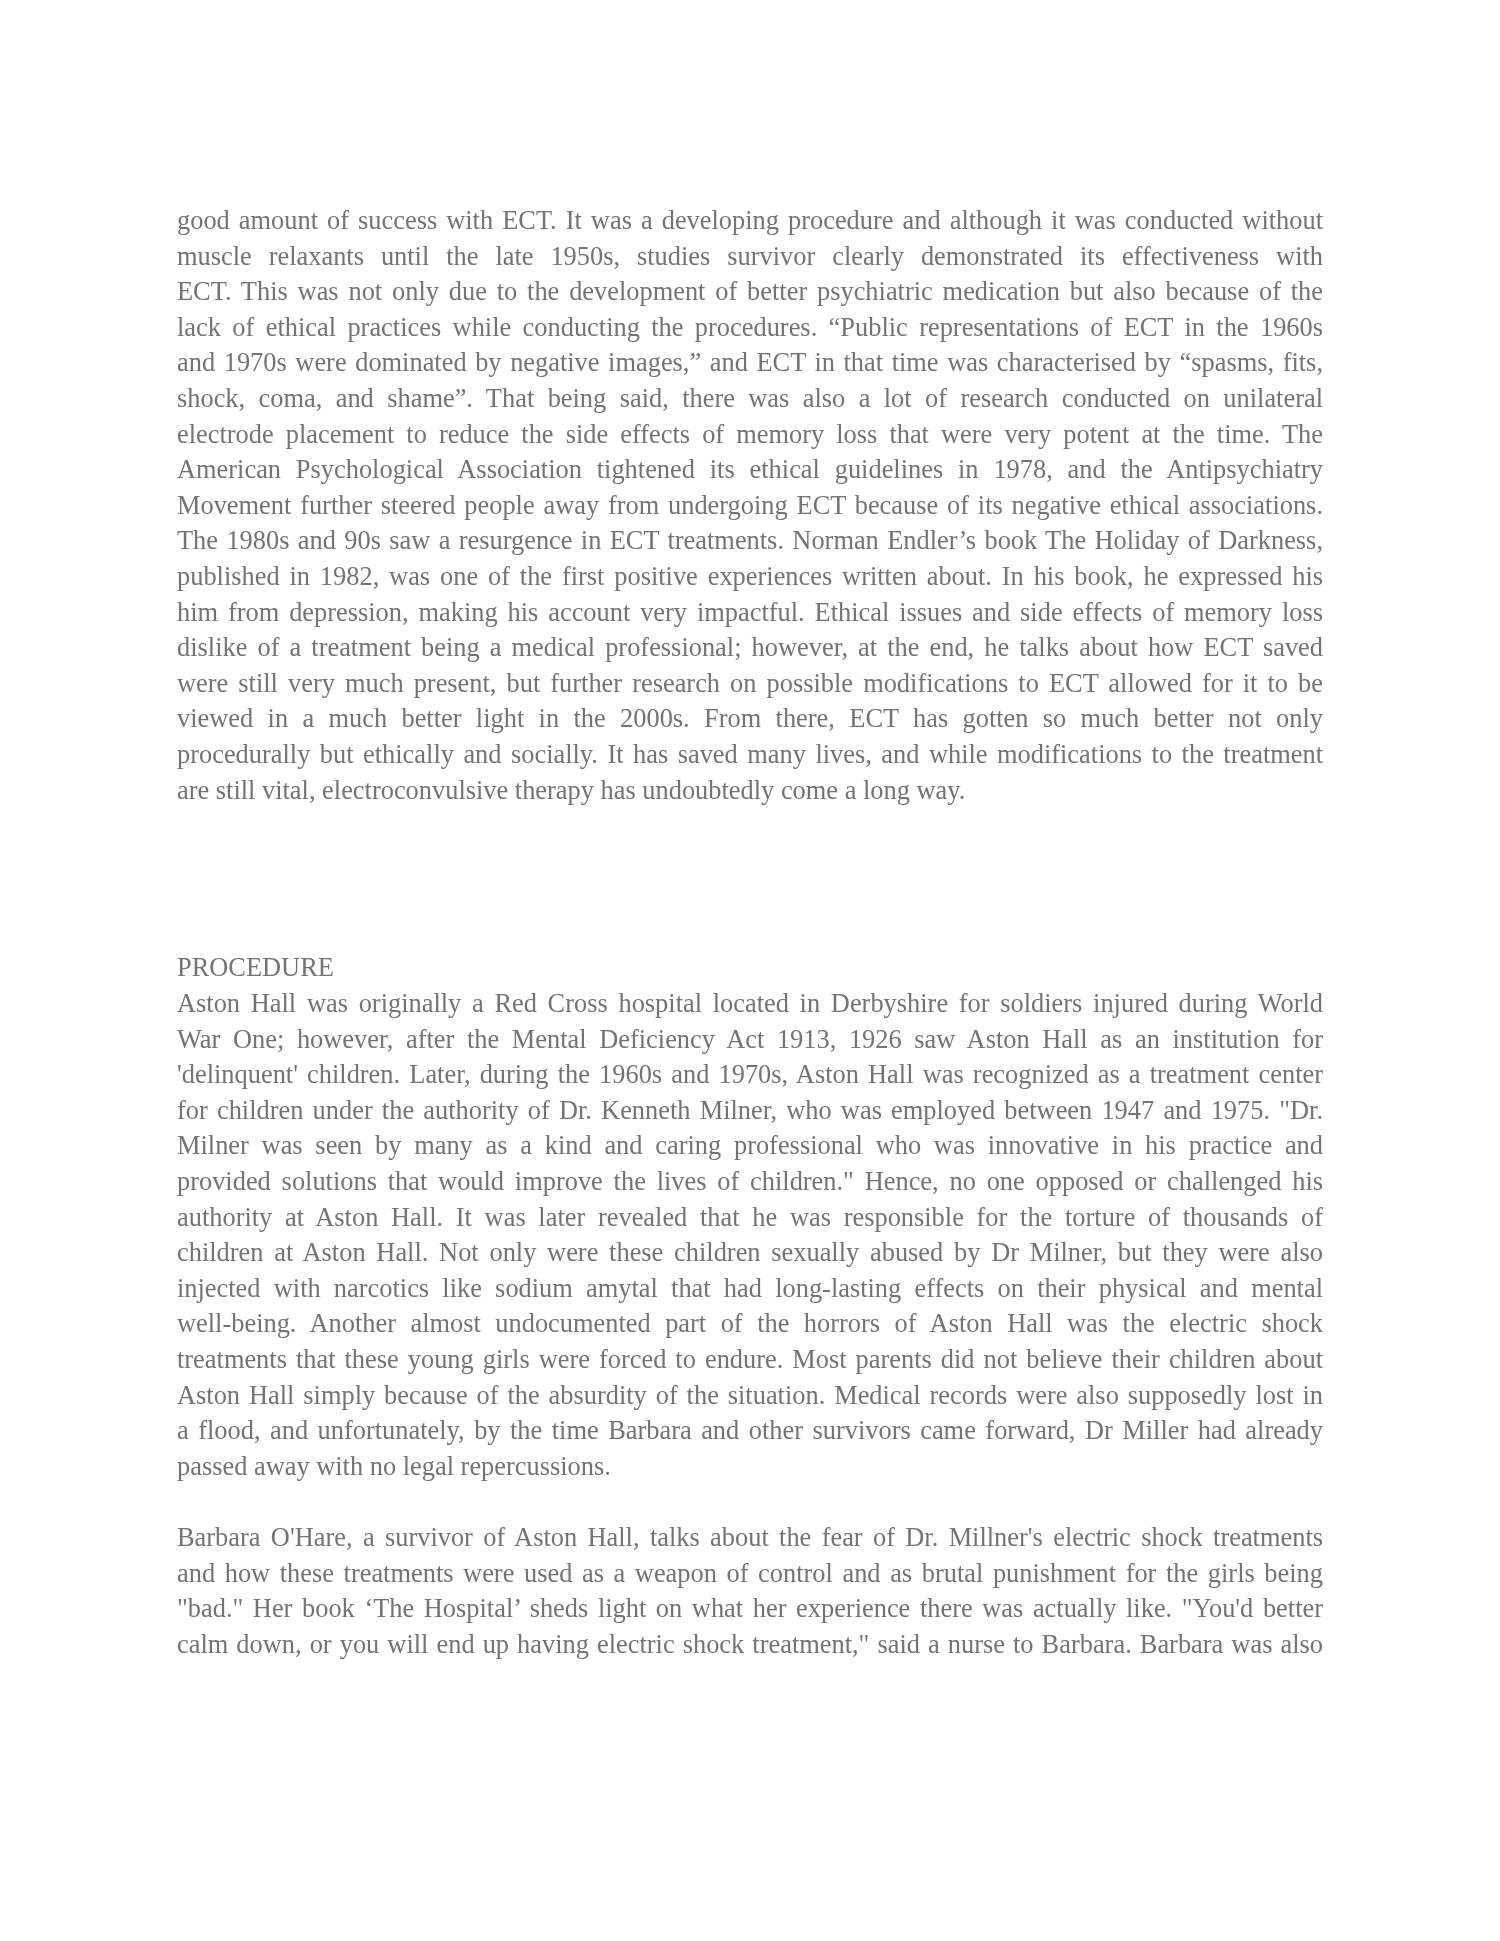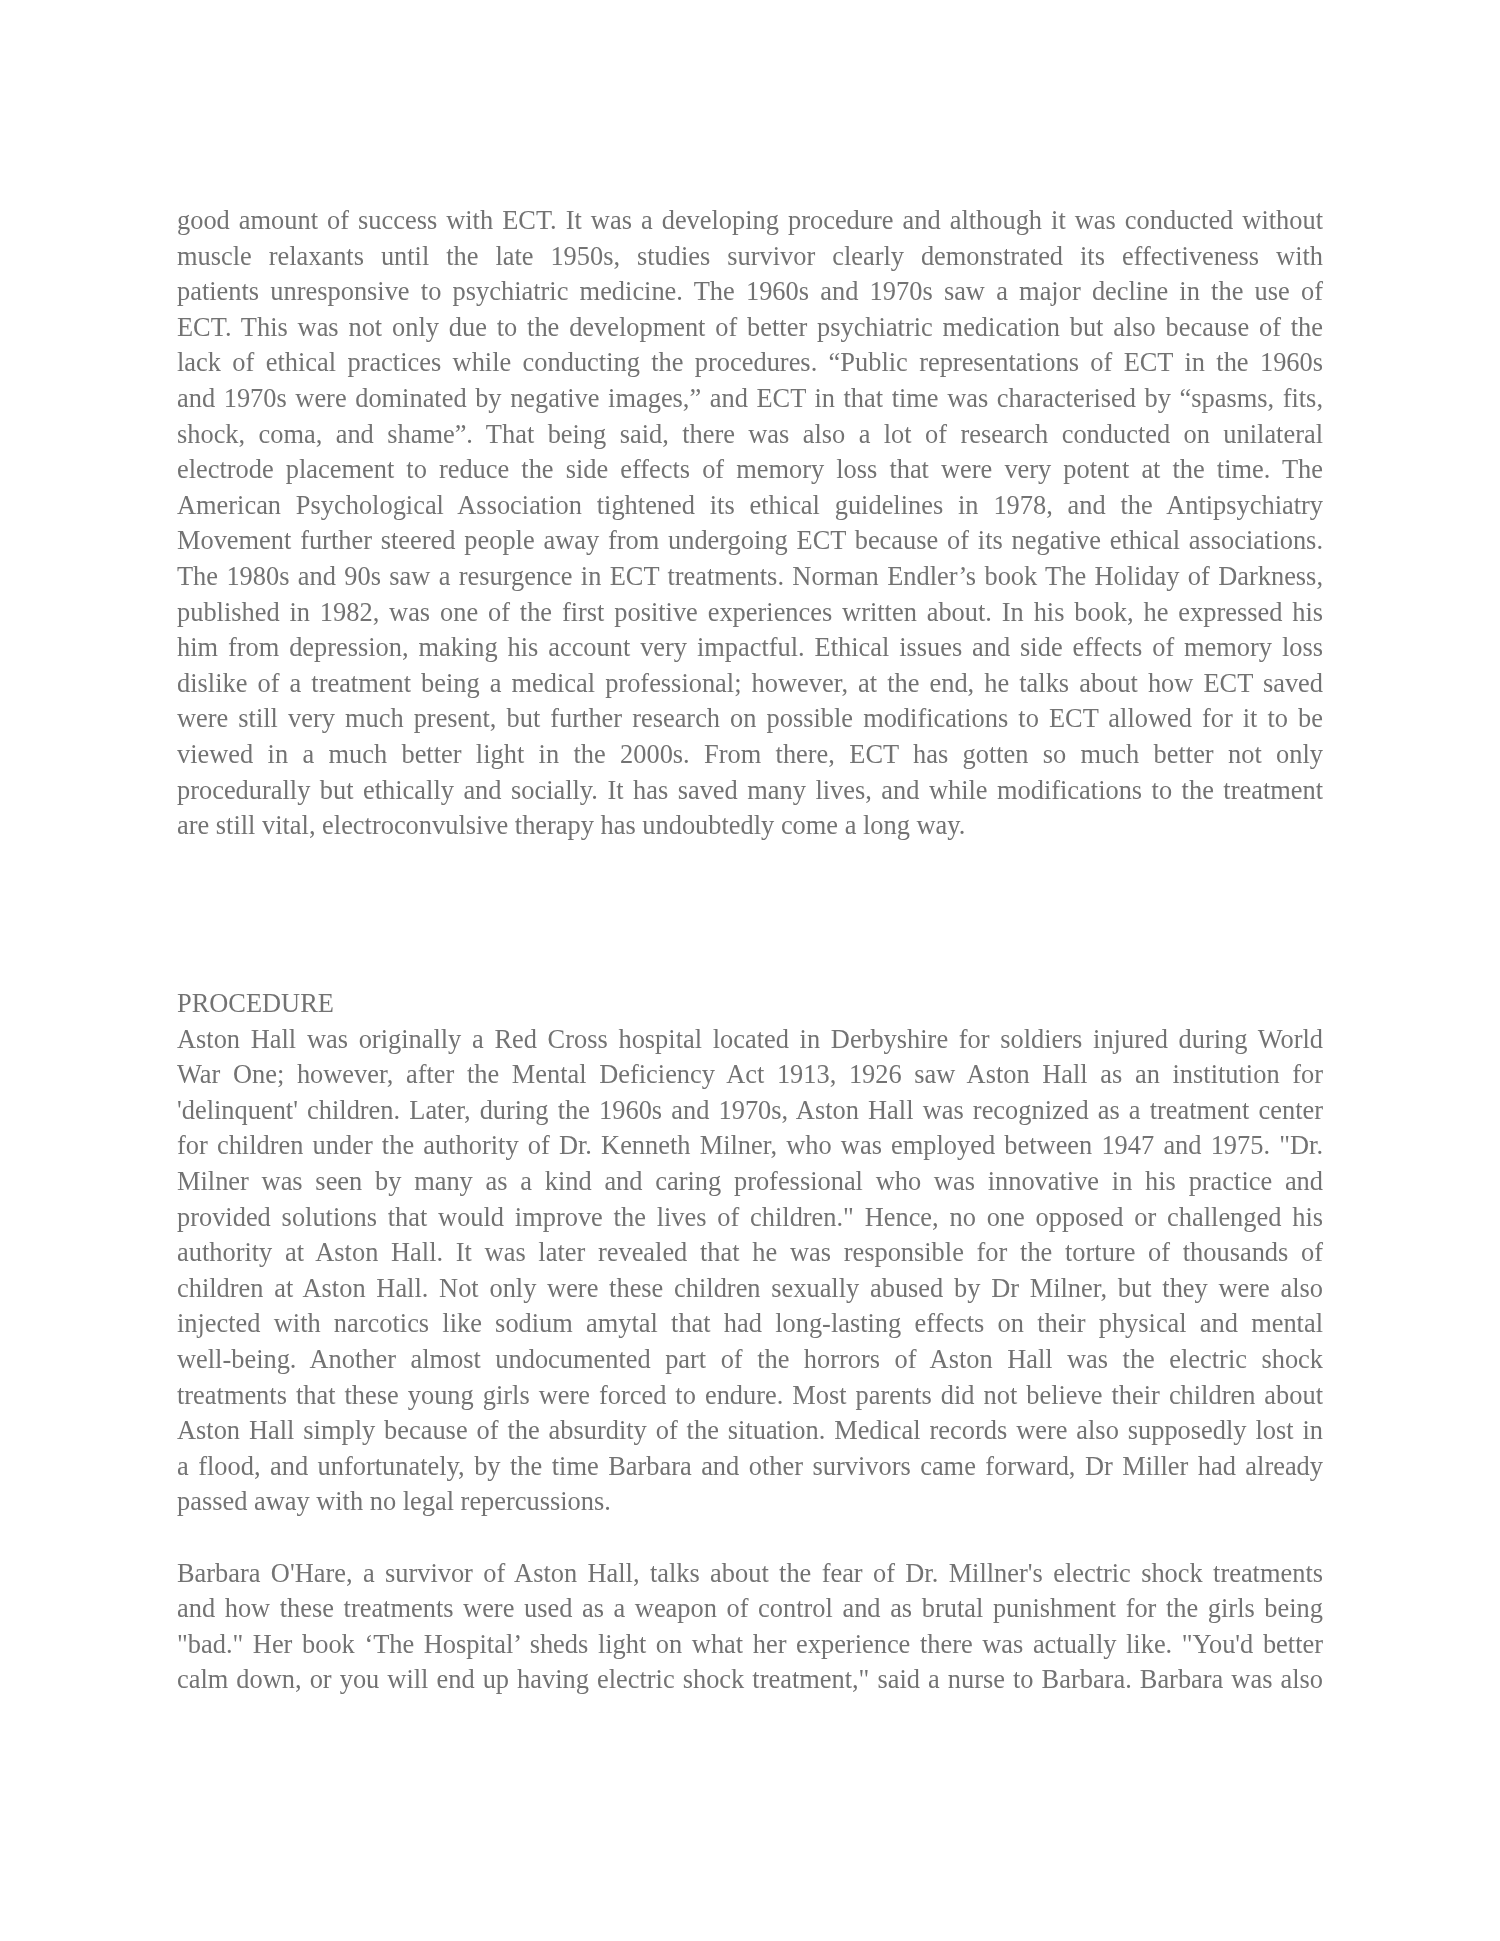--- a/index.html
+++ b/index.html
@@ -15,21 +15,20 @@
   .gap-large { height: 106.8px; }
   .gap-small { height: 35.6px; }
 </style>
 </head>
 <body>
 
 <div class="page">
   <div id="intro">
       <span class="line">good amount of success with ECT. It was a developing procedure and although it was conducted without</span>
       <span class="line">muscle relaxants until the late 1950s, studies survivor clearly demonstrated its effectiveness with</span>
-      <span class="line">patients unresponsive to psychiatric medicine. The 1960s and 1970s saw a major decline in the use of</span>
       <span class="line">ECT. This was not only due to the development of better psychiatric medication but also because of the</span>
       <span class="line">lack of ethical practices while conducting the procedures. “Public representations of ECT in the 1960s</span>
       <span class="line">and 1970s were dominated by negative images,” and ECT in that time was characterised by “spasms, fits,</span>
       <span class="line">shock, coma, and shame”. That being said, there was also a lot of research conducted on unilateral</span>
       <span class="line">electrode placement to reduce the side effects of memory loss that were very potent at the time. The</span>
       <span class="line">American Psychological Association tightened its ethical guidelines in 1978, and the Antipsychiatry</span>
       <span class="line">Movement further steered people away from undergoing ECT because of its negative ethical associations.</span>
       <span class="line">The 1980s and 90s saw a resurgence in ECT treatments. Norman Endler’s book The Holiday of Darkness,</span>
       <span class="line">published in 1982, was one of the first positive experiences written about. In his book, he expressed his</span>
       <span class="line">him from depression, making his account very impactful. Ethical issues and side effects of memory loss</span>

